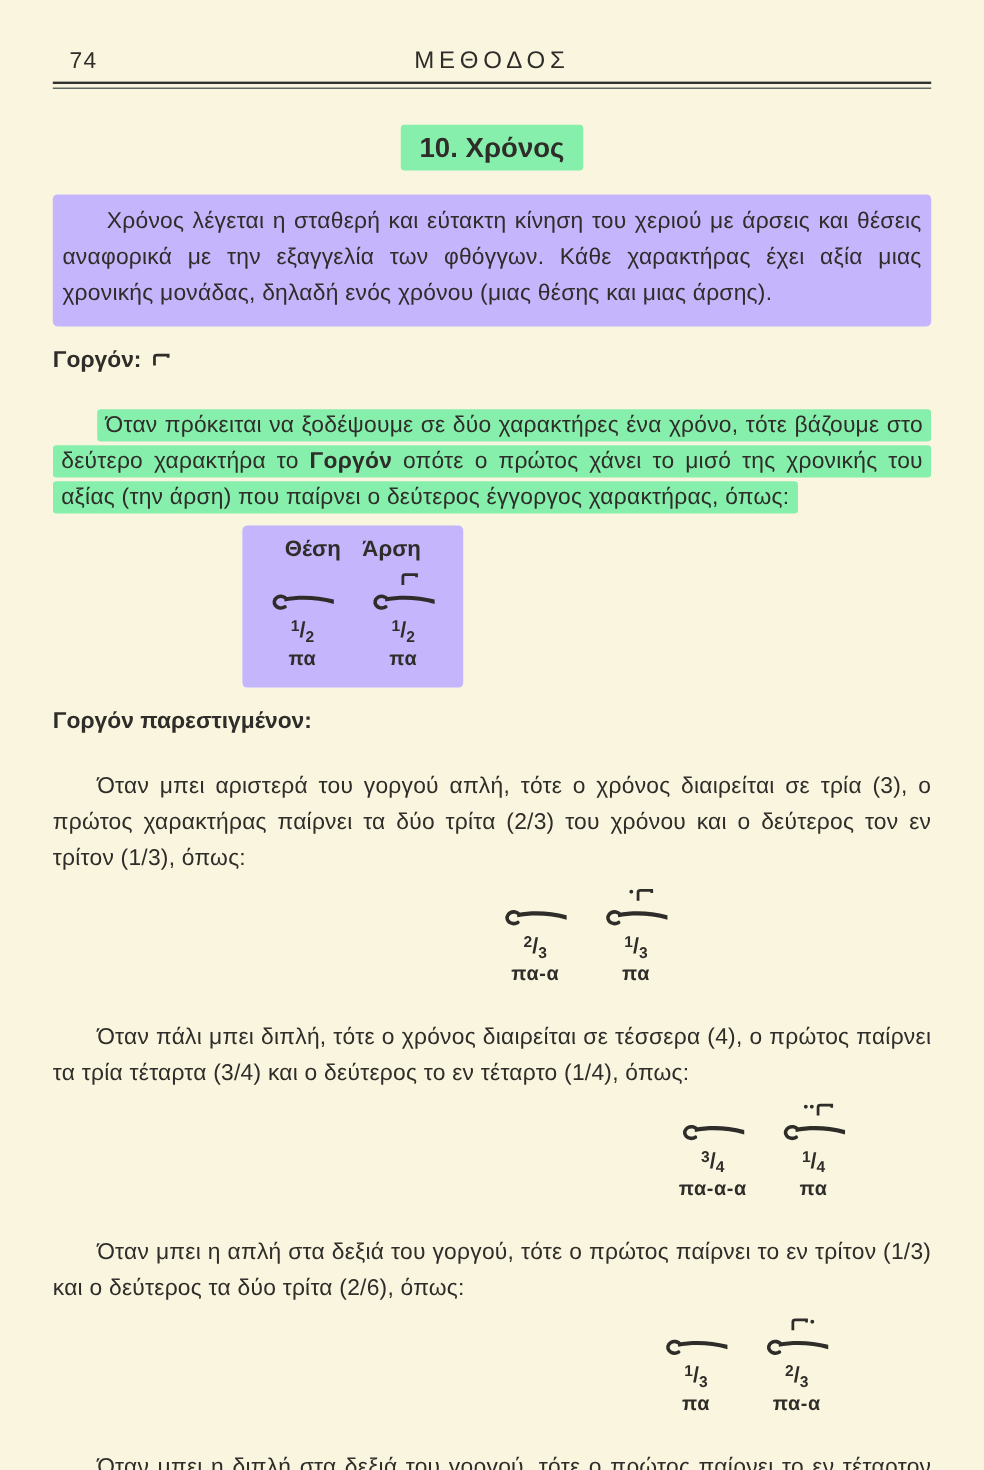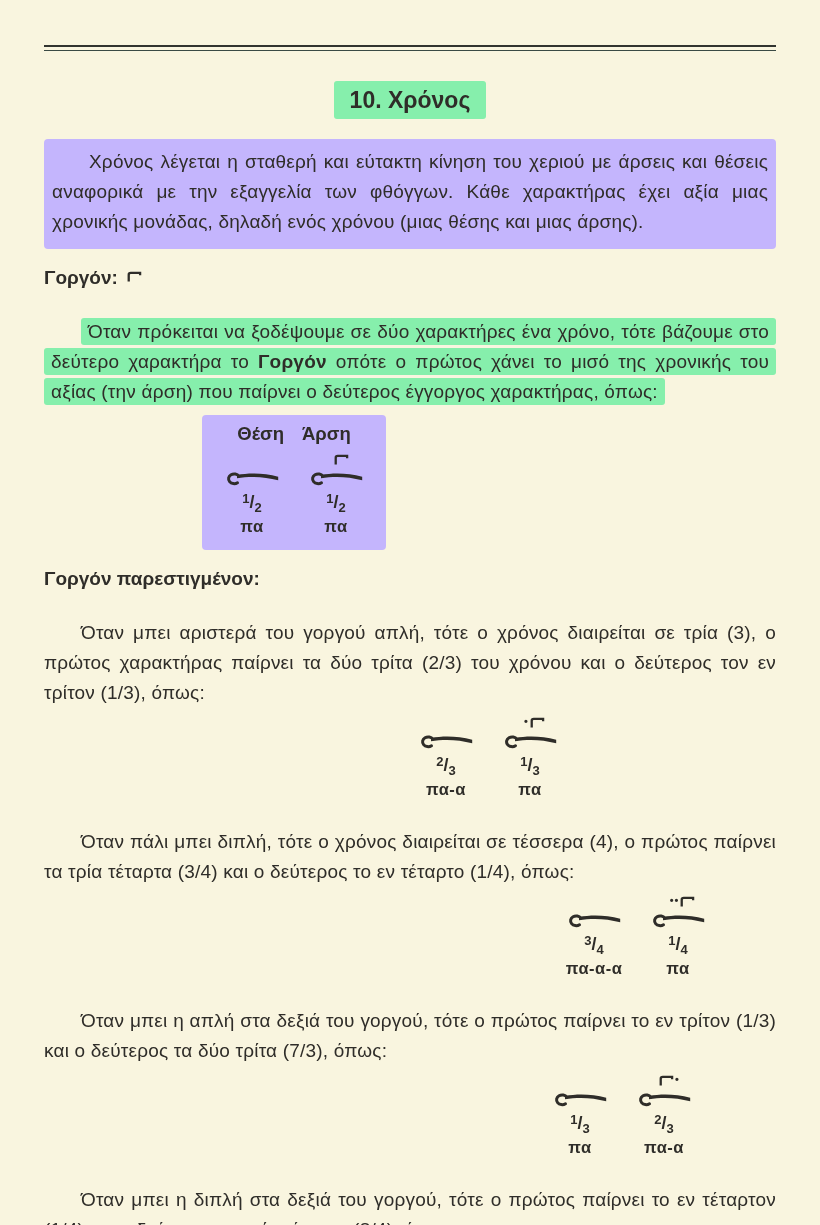--- a/index.html
+++ b/index.html
@@ -70,20 +70,25 @@
   .frac sup{font-size:13px;vertical-align:5px;}
   .frac .sl{font-size:18px;}
   .frac sub{font-size:13px;vertical-align:-4px;}
   .lyric{margin-top:2px;font-size:16.5px;font-weight:bold;letter-spacing:.5px;}
 </style>
 </head>
 <body>
 
 <div class="page">
 
+  <div class="page-header">
+    <span class="page-number">74</span>
+    <span class="running-title">ΜΕΘΟΔΟΣ</span>
+    <span></span>
+  </div>
   <div class="rule"></div>
 
   <h1 class="title"><span class="hl">10. Χρόνος</span></h1>
 
   <p class="para indent p-intro hl-block">Χρόνος λέγεται η σταθερή και εύτακτη κίνηση του χεριού με άρσεις και θέσεις αναφορικά με την εξαγγελία των φθόγγων. Κάθε χαρακτήρας έχει αξία μιας χρονικής μονάδας, δηλαδή ενός χρόνου (μιας θέσης και μιας άρσης).</p>
 
   <p class="label-line">
     <b>Γοργόν:</b>
     <svg class="gorgon" viewBox="0 0 20 14">
         <path d="M3.2 13 L3.2 4.8 Q3.2 2.8 5.6 2.8 L16.6 2.8 L16.6 5.4"></path>
@@ -182,21 +187,21 @@
         <svg class="neume" viewBox="0 0 62 20">
             <path class="bar" d="M15 6.2 C28 3.6 44 4 59 8 L59 12 C44 7.6 28 7.4 15 9.8 Z"></path>
             <path class="curl" d="M17 7.5 A6 5.2 0 1 0 15.5 14.5"></path>
           </svg>
         <div class="frac"><sup>1</sup><span class="sl">/</span><sub>4</sub></div>
         <div class="lyric">πα</div>
       </div>
     </div>
   </div>
 
-  <p class="para indent p-std">Όταν μπει η απλή στα δεξιά του γοργού, τότε ο πρώτος παίρνει το εν τρίτον (1/3) και ο δεύτερος τα δύο τρίτα (7/3), όπως:</p>
+  <p class="para indent p-std">Όταν μπει η απλή στα δεξιά του γοργού, τότε ο πρώτος παίρνει το εν τρίτον (1/3) και ο δεύτερος τα δύο τρίτα (2/6), όπως:</p>
 
   <div class="ex ex4">
     <div class="ex-groups">
       <div class="neume-group">
         <div class="gorgon-row"></div>
         <svg class="neume" viewBox="0 0 62 20">
             <path class="bar" d="M15 6.2 C28 3.6 44 4 59 8 L59 12 C44 7.6 28 7.4 15 9.8 Z"></path>
             <path class="curl" d="M17 7.5 A6 5.2 0 1 0 15.5 14.5"></path>
           </svg>
         <div class="frac"><sup>1</sup><span class="sl">/</span><sub>3</sub></div>

